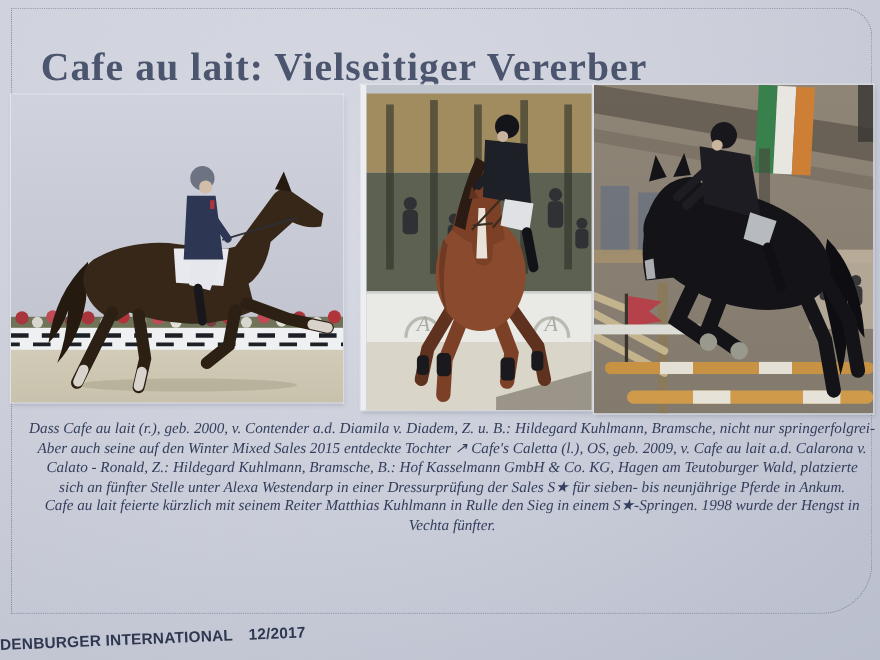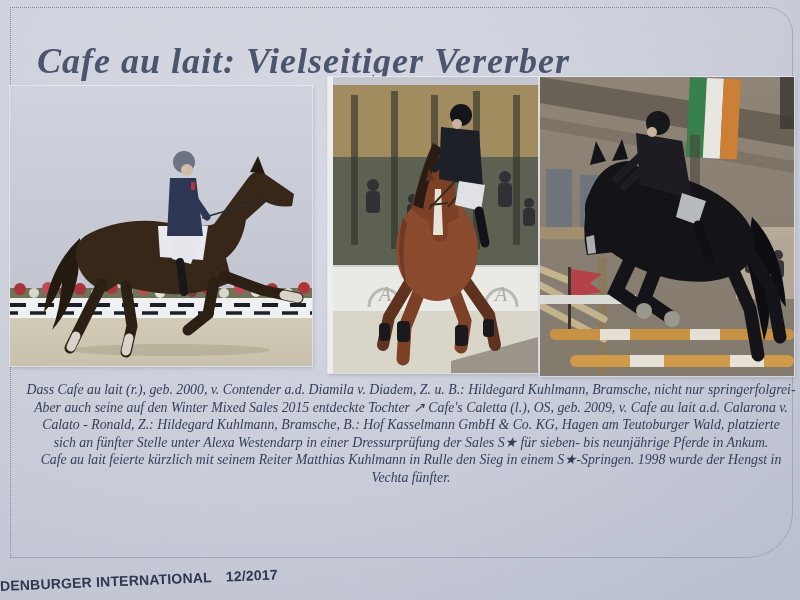--- a/index.html
+++ b/index.html
@@ -12,21 +12,21 @@
     position:absolute;inset:0;pointer-events:none;
     background:radial-gradient(ellipse at 45% 40%, rgba(255,255,255,0.10) 0%, rgba(120,126,148,0.12) 85%);
   }
   .dotted-frame{
     position:absolute;left:10px;top:7px;width:781px;height:549px;
     border:1px dotted #8289a0;border-radius:0 26px 46px 0;
     pointer-events:none;
   }
   .page-title{
     position:absolute;left:37px;top:16px;width:560px;
-    font-style:italic;font-size:36px;letter-spacing:1px;
+    font-size:36px;letter-spacing:1px;
     color:#4c556e;white-space:nowrap;
   }
   .photo{
     position:absolute;overflow:hidden;background:#c8cbd4;
     box-shadow:0 0 0 1px rgba(250,250,252,0.55), 1px 2px 4px rgba(50,56,76,0.22);
   }
   .photo svg{display:block;}
   #photo-dressage{left:10px;top:86px;width:302px;height:280px;}
   #photo-canter{left:328px;top:77px;width:205px;height:296px;border-left:5px solid #eceef2;}
   #photo-jumping{left:540px;top:77px;width:254px;height:299px;}

